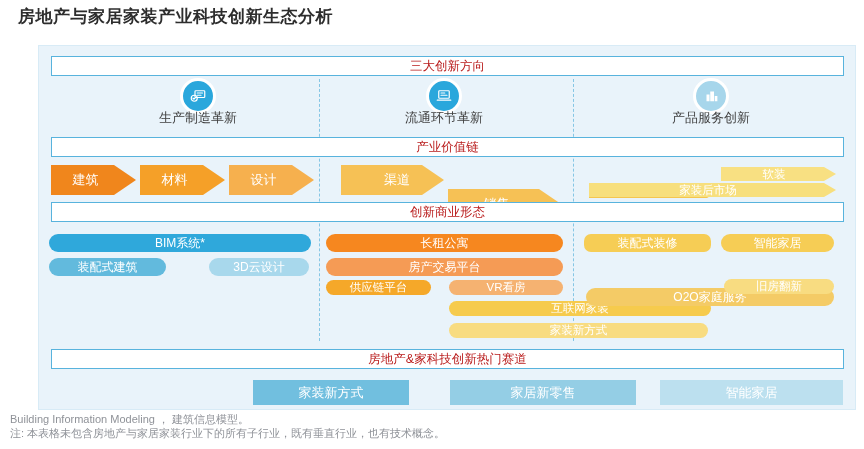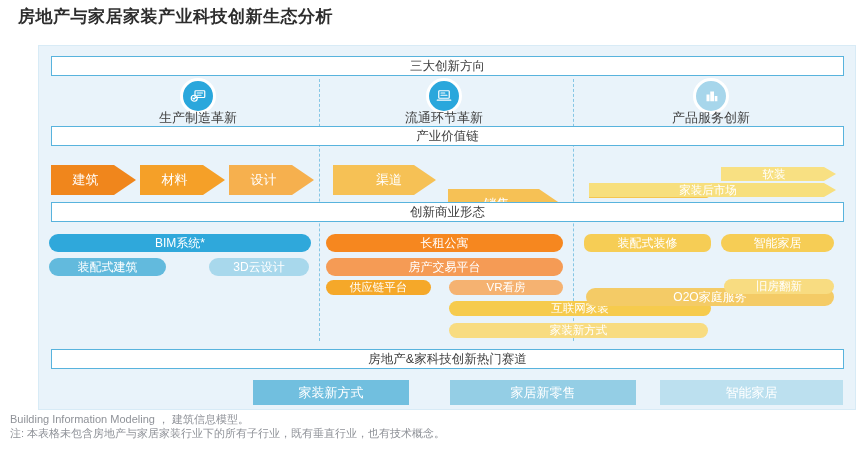--- a/index.html
+++ b/index.html
@@ -2,21 +2,21 @@
 <html><head>
 <meta charset="utf-8">
 <style>
   html,body{margin:0;padding:0;background:#fff;width:864px;height:449px;overflow:hidden;
     font-family:"Liberation Sans","DejaVu Sans",sans-serif;-webkit-font-smoothing:antialiased;}
   .stage{position:relative;width:864px;height:449px;}
   .title{position:absolute;left:18px;top:5px;font-size:17px;font-weight:bold;color:#2d2d2d;letter-spacing:.5px;}
   .panel{position:absolute;left:38px;top:45px;width:818px;height:365px;background:#E9F3FA;border:1px solid #D8EBF6;box-sizing:border-box;}
   .dash{position:absolute;top:33px;height:262px;width:0;border-left:1px dashed #85C6E5;}
   .wbar{position:absolute;left:12px;width:793px;height:20px;background:#fff;border:1px solid #58B3DD;box-sizing:border-box;
-    color:#404040;font-size:12.5px;line-height:18px;text-align:center;z-index:3;}
+    color:#b91c1c;font-size:12.5px;line-height:18px;text-align:center;z-index:3;}
   .icircle{position:absolute;width:30px;height:30px;border-radius:50%;border:3px solid #fff;box-sizing:content-box;
     display:flex;align-items:center;justify-content:center;z-index:2;}
   .col-label{position:absolute;width:200px;text-align:center;font-size:13px;color:#3f3f3f;z-index:2;}
   .arrow-lg{position:absolute;top:119px;height:30px;line-height:30px;color:#fff;font-size:13px;text-align:center;
     clip-path:polygon(0 0,calc(100% - 22px) 0,100% 50%,calc(100% - 22px) 100%,0 100%);padding-right:16px;box-sizing:border-box;z-index:2;}
   .arrow-sm{position:absolute;height:14px;line-height:14px;color:#fff;font-size:11.5px;text-align:center;
     clip-path:polygon(0 0,calc(100% - 12px) 0,100% 50%,calc(100% - 12px) 100%,0 100%);padding-right:9px;box-sizing:border-box;z-index:2;}
   .pill{position:absolute;height:18px;line-height:18px;border-radius:9px;color:#fff;font-size:12px;text-align:center;z-index:2;}
   .pill-sm{position:absolute;height:15px;line-height:15px;border-radius:8px;color:#fff;font-size:11.5px;text-align:center;z-index:2;}
   .track{position:absolute;top:334px;height:25px;line-height:25px;color:#fff;font-size:13px;text-align:center;z-index:2;}
@@ -65,26 +65,26 @@
 
     <div class="icircle ic-lblue" style="left:654px;top:32px;">
       <svg width="18" height="18" viewBox="0 0 24 24" fill="#fff">
         <rect x="6" y="10" width="4" height="9"></rect>
           <rect x="11" y="6" width="5" height="13"></rect>
           <rect x="17" y="12" width="3.5" height="7"></rect>
       </svg>
     </div>
     <div class="col-label" style="left:572px;top:63px;">产品服务创新</div>
 
-    <div class="wbar" style="top:80px;">产业价值链</div>
+    <div class="wbar" style="top:91px;">产业价值链</div>
 
     <div class="arrow-lg co1" style="left:12px;width:85px;">建筑</div>
     <div class="arrow-lg co2" style="left:101px;width:85px;">材料</div>
     <div class="arrow-lg co3" style="left:190px;width:85px;">设计</div>
-    <div class="arrow-lg cy1" style="left:294px;width:103px;padding-left:25px;">渠道</div>
+    <div class="arrow-lg cy1" style="left:302px;width:103px;padding-left:25px;">渠道</div>
     <div class="arrow-lg cy1" style="left:409px;width:113px;margin-top:24px;">销售</div>
     <div class="arrow-sm cy2" style="left:550px;top:121px;width:130px;margin-top:17px;">硬装</div>
     <div class="arrow-sm cy3" style="left:682px;top:121px;width:115px;">软装</div>
     <div class="arrow-sm cy4" style="left:550px;top:137px;width:247px;">家装后市场</div>
 
     <div class="wbar" style="top:156px;">创新商业形态</div>
 
     <div class="pill cb1" style="left:10px;top:188px;width:262px;">BIM系统*</div>
     <div class="pill cb2" style="left:10px;top:212px;width:117px;">装配式建筑</div>
     <div class="pill cb3" style="left:170px;top:212px;width:100px;">3D云设计</div>

